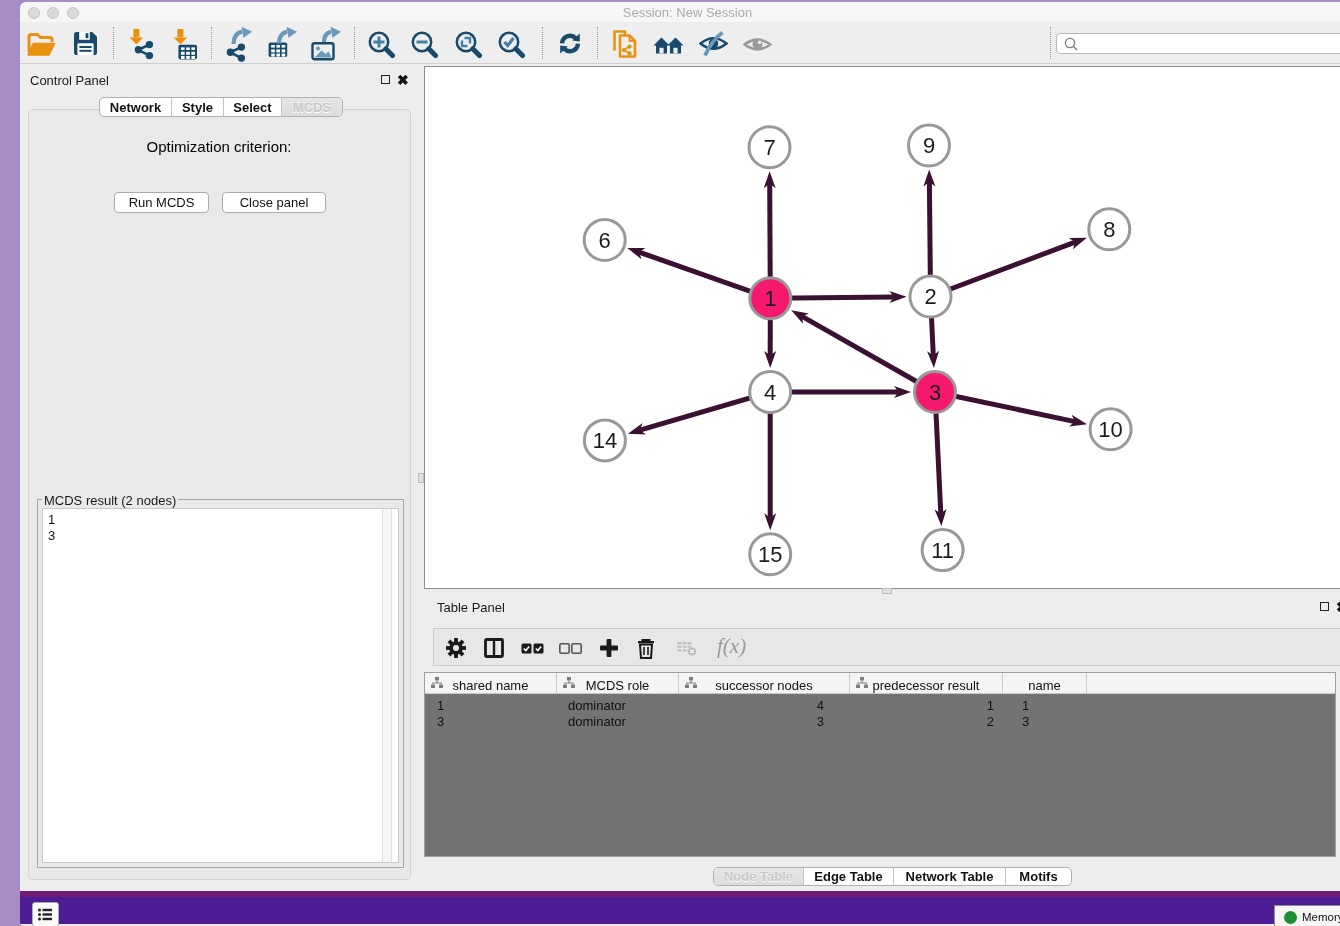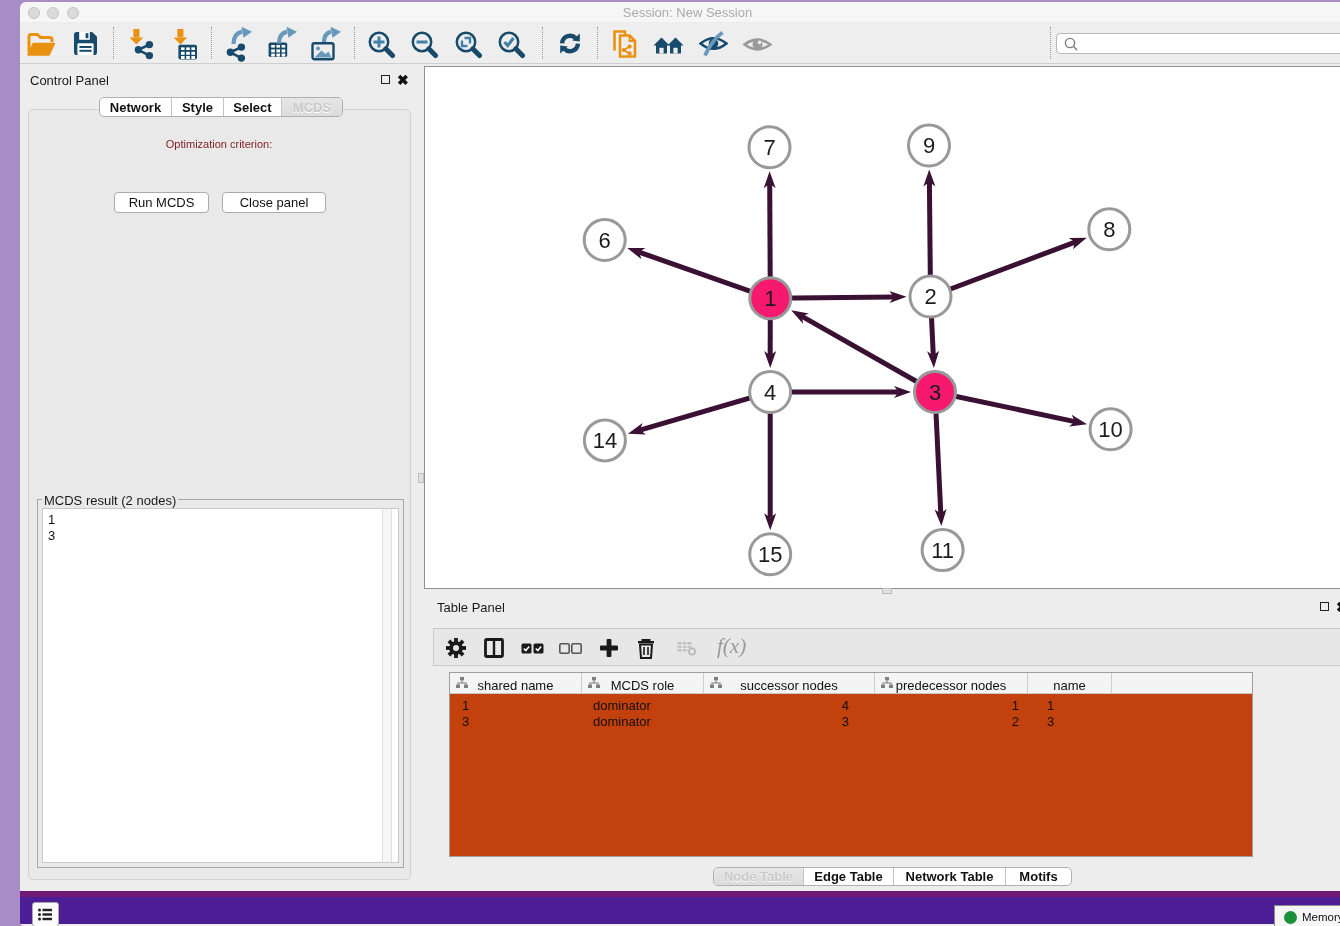--- a/index.html
+++ b/index.html
@@ -21,37 +21,37 @@
 #cpanel-title { position:absolute; left:10px; top:8px; font-size:13px; color:#1a1a1a; }
 .float-ic { position:absolute; width:9px; height:9px; border:1.5px solid #222; background:transparent; }
 .close-ic { position:absolute; font-size:14px; font-weight:bold; color:#111; line-height:12px; }
 #cp-tabpanel { position:absolute; left:8px; top:44px; width:383px; height:771px; background:#e9e9e9; border:1px solid #d2d2d2; border-radius:5px; }
 .seg { position:absolute; display:flex; background:#fff; border:1px solid #b0b0b0; border-radius:5px; overflow:hidden; }
 .seg > div { font-size:13px; font-weight:bold; color:#111; text-align:center; line-height:18px; border-right:1px solid #c4c4c4; }
 .seg > div:last-child { border-right:none; }
 .seg > div.sel { background:linear-gradient(#e6e6e6,#dcdcdc); color:#c9c9c9; text-shadow:0 1px 0 #ffffff; }
 #cp-tabs { left:79px; top:32px; height:20px; }
 #cp-tabs > div { line-height:19px; }
-#opt-label { position:absolute; left:0; top:73px; width:100%; text-align:center; font-size:11px; color:#7f1d1d; }
+#opt-label { position:absolute; left:0; top:73px; width:100%; text-align:center; font-size:15px; color:#000000; }
 #combo { position:absolute; left:44px; top:94px; width:311px; height:20px; background:#fff; border:1px solid #ababab; border-radius:4px; font-size:13px; color:#111; line-height:18px; padding-left:13px; }
 .btn { position:absolute; height:21px; background:#fff; border:1px solid #ababab; border-radius:4px; font-size:13px; color:#111; text-align:center; line-height:19px; }
 #fieldset { position:absolute; left:17px; top:434px; width:367px; height:369px; border:1px solid #a8a8a8; }
 #fieldset-label { position:absolute; left:4px; top:-7px; background:#e9e9e9; font-size:13px; color:#1a1a1a; padding:0 2px; }
 #fs-white { position:absolute; left:4px; top:8px; right:4px; bottom:4px; background:#fff; border:1px solid #c9c9c9; font-size:13px; line-height:16px; color:#111; padding:3px 0 0 5px; }
 #fs-scroll { position:absolute; right:11px; top:9px; width:10px; bottom:5px; background:#f6f6f6; border-left:1px solid #e0e0e0; border-right:1px solid #e0e0e0; }
 
 #netwin { position:absolute; left:404px; top:64px; width:932px; height:523px; border:1px solid #8f8f8f; background:#fff; }
 #nettitle { position:absolute; left:0; top:0; width:100%; height:20px; background:linear-gradient(#f5f5f5,#d3d3d3); border-bottom:1px solid #a9a9a9; }
 #nettitle span { position:absolute; width:100%; text-align:center; top:3px; font-size:13px; color:#222; }
 #netcanvas { position:absolute; left:0; top:21px; width:930px; height:500px; background:#fff; }
 
 #tpanel { position:absolute; left:404px; top:588px; width:932px; height:301px; background:#ededed; }
 #tp-title { position:absolute; left:13px; top:10px; font-size:13px; color:#1a1a1a; }
 #tp-toolbar { position:absolute; left:9px; top:38px; width:917px; height:38px; background:#e7e7e7; border:1px solid #cacaca; border-radius:0; }
-#tp-table { position:absolute; left:25px; top:82px; width:804px; height:185px; background:#c2410c; border:1px solid #9f9f9f; }
+#tp-table { position:absolute; left:0; top:82px; width:912px; height:185px; background:#737373; border:1px solid #9f9f9f; }
 #tp-header { position:absolute; left:0; top:0; width:100%; height:21px; background:#f4f4f4; border-bottom:1px solid #c9c9c9; font-size:13px; color:#111; }
 .hcol { position:absolute; top:0; height:21px; border-right:1px solid #cccccc; }
 .hcol span { position:absolute; width:100%; text-align:center; top:4.5px; }
 .cell { position:absolute; font-size:13px; color:#111; }
 #tp-tabs { left:289px; top:277px; height:19px; }
 #tp-tabs > div { line-height:18px; }
 
 #statusbar { position:absolute; left:0; top:889px; width:100%; height:33px; background:#4c1d95; border-top:6px solid #701a75; }
 #listbtn { position:absolute; left:12px; top:5px; width:27px; height:25px; background:#fbfbfb; border:1px solid #a9a9a9; border-radius:3px; }
 #membtn { position:absolute; left:1254px; top:8px; width:74px; height:23px; background:#f5f5f5; border:1px solid #8d8d8d; font-size:11.5px; color:#111; }
@@ -407,21 +407,21 @@
             <svg width="12" height="12" viewBox="0 0 12 12" style="position:absolute;left:6px;top:4px">
               <g fill="#7e7e7e">
                 <rect x="4" y="0" width="4" height="3.4"></rect>
                 <rect x="0" y="7.6" width="4" height="3.4"></rect>
                 <rect x="8" y="7.6" width="4" height="3.4"></rect>
               </g>
               <g stroke="#7e7e7e" stroke-width="1.2" fill="none">
                 <path d="M6 3.4 V6 M2 7.6 V6 H10 V7.6"></path>
               </g>
             </svg>
-            <span>predecessor nodes</span>
+            <span>predecessor result</span>
           </div>
           <div class="hcol" style="left:578px;width:84px">
             <span>name</span>
           </div>
       </div>
       <div class="cell" style="left:12px;top:25px">1</div>
         <div class="cell" style="left:143px;top:25px">dominator</div>
         <div class="cell" style="left:254px;top:25px;width:145px;text-align:right">4</div>
         <div class="cell" style="left:425px;top:25px;width:144px;text-align:right">1</div>
         <div class="cell" style="left:597px;top:25px">1</div>

